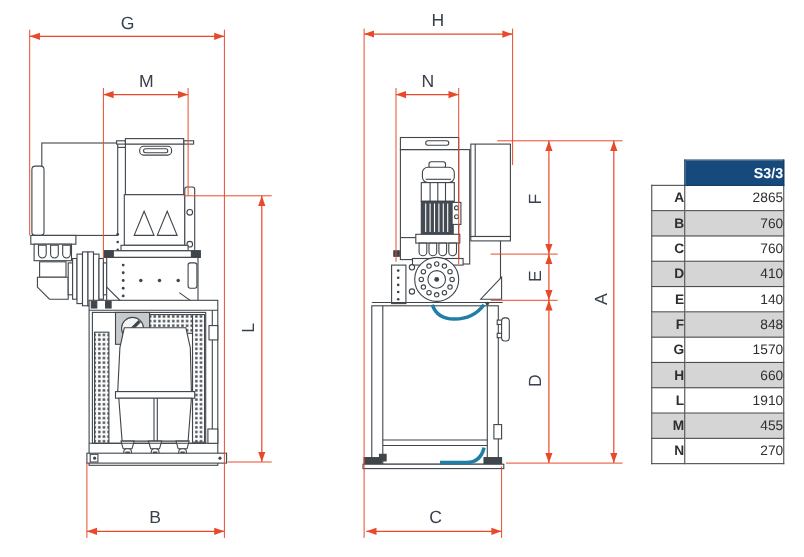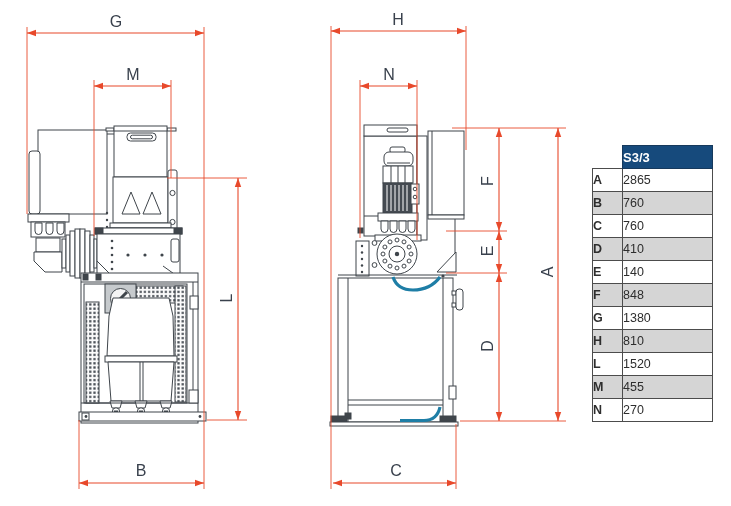--- a/index.html
+++ b/index.html
@@ -11,21 +11,21 @@
   .dim-label{
     position:absolute;transform:translate(-50%,-50%);
     font-size:16px;color:#39414d;line-height:1;white-space:nowrap;
   }
   .dim-label.rot{transform:translate(-50%,-50%) rotate(-90deg);}
   table.dim-table{
     position:absolute;left:592px;top:145px;border-collapse:collapse;
     font-size:12.5px;color:#2e2e2e;table-layout:fixed;
   }
   table.dim-table th,table.dim-table td{
-    border:1px solid #4c4c4c;text-align:left;vertical-align:middle;
+    border:1px solid #4c4c4c;text-align:right;vertical-align:middle;
     height:22px;padding:0;background:#ffffff;
   }
   table.dim-table th.ghost{border:none;background:transparent;width:29px;}
   table.dim-table th.model{
     background:#164a7c;color:#ffffff;font-weight:bold;width:89px;font-size:13px;
     border-color:#16395c;
   }
   table.dim-table tbody th{font-weight:bold;width:29px;}
   table.dim-table tbody tr:nth-child(even) th,
   table.dim-table tbody tr:nth-child(even) td{background:#d5d5d5;}
@@ -319,29 +319,29 @@
       <tr>
           <th>E</th>
           <td>140</td>
         </tr>
       <tr>
           <th>F</th>
           <td>848</td>
         </tr>
       <tr>
           <th>G</th>
-          <td>1380</td>
+          <td>1570</td>
         </tr>
       <tr>
           <th>H</th>
-          <td>810</td>
+          <td>660</td>
         </tr>
       <tr>
           <th>L</th>
-          <td>1520</td>
+          <td>1910</td>
         </tr>
       <tr>
           <th>M</th>
           <td>455</td>
         </tr>
       <tr>
           <th>N</th>
           <td>270</td>
         </tr>
     </tbody>

